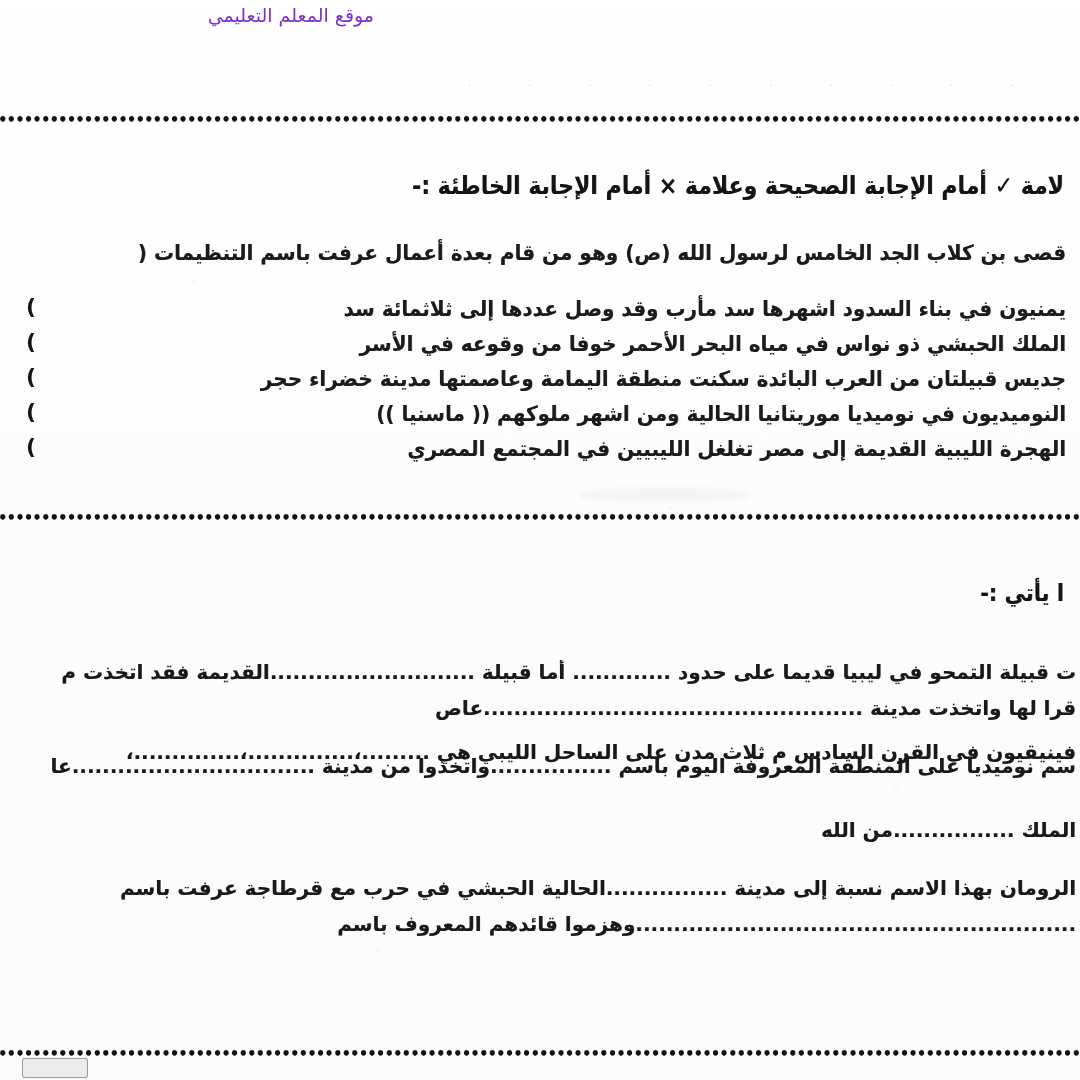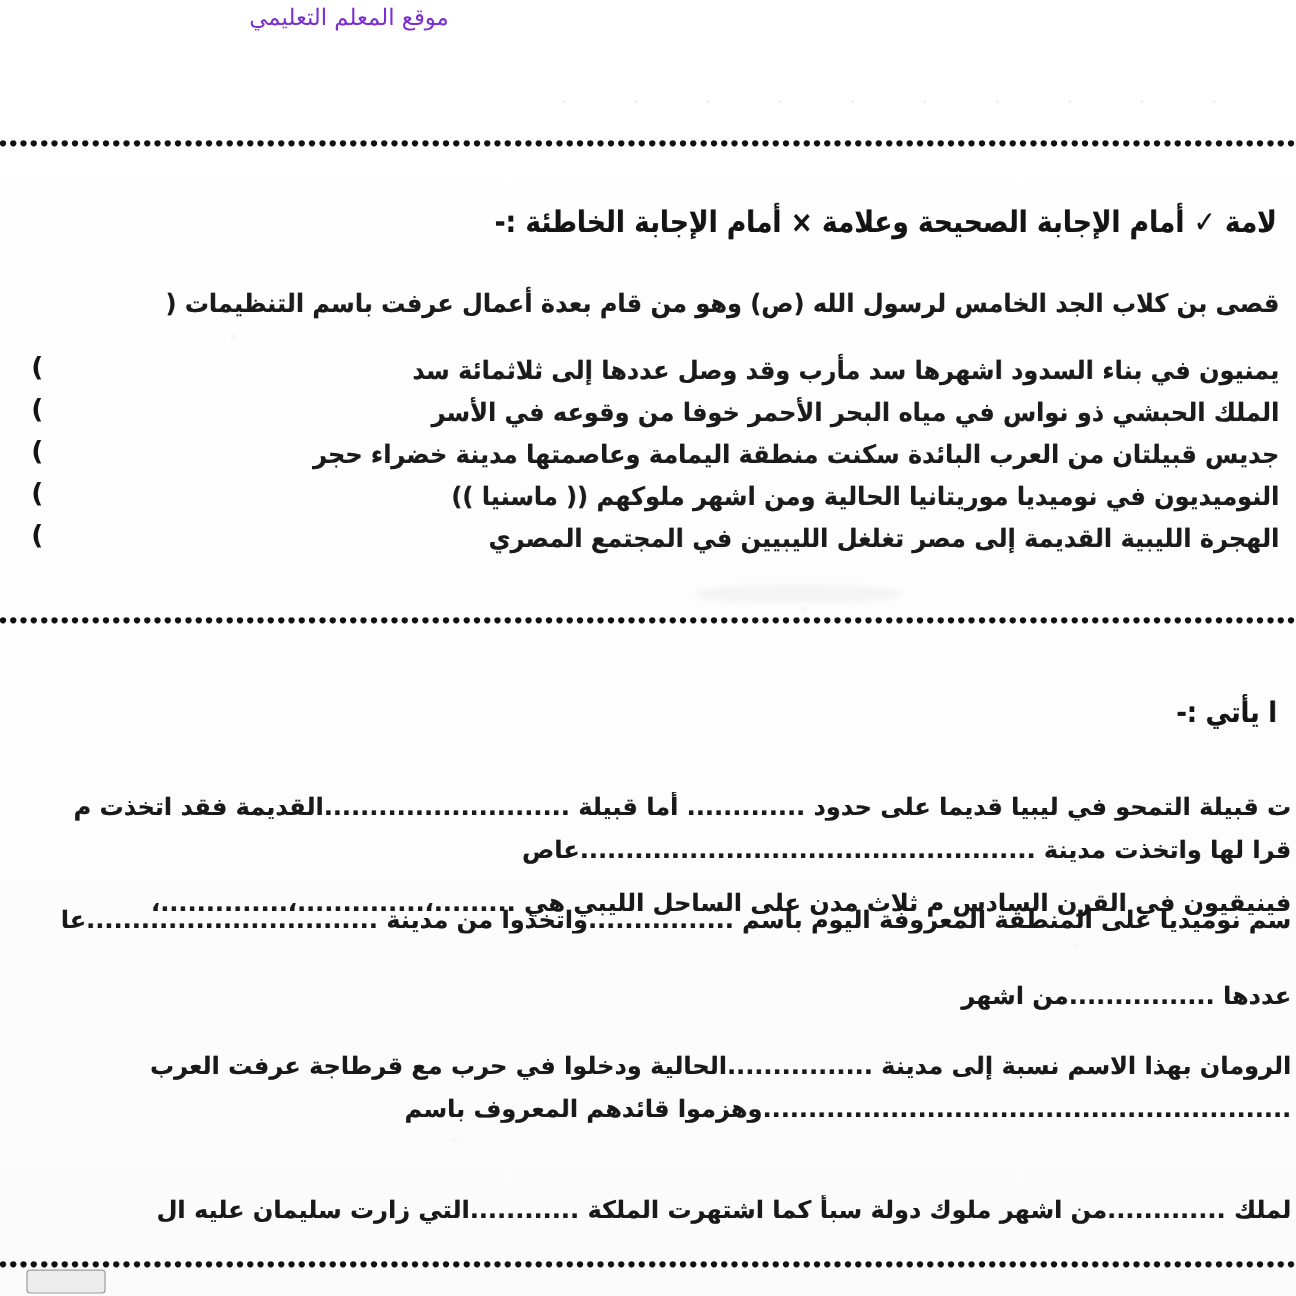--- a/index.html
+++ b/index.html
@@ -170,24 +170,23 @@
   <div class="smudge" style="top:488px;right:330px;width:170px;height:14px;"></div>
 
   <div class="dot-rule" style="top:512px;">••••••••••••••••••••••••••••••••••••••••••••••••••••••••••••••••••••••••••••••••••••••••••••••••••••••••••••••••••••••••••••••••••••••••••••••••••••••••••••••••••••••••••••••••••</div>
 
   <div class="line instr" style="top:580px;right:16px;font-size:21px;">ا يأتي :-</div>
 
   <div class="fill-wrap" style="top:696px;"><span class="line fill" style="position:static;">قرا لها واتخذت مدينة ..................................................عاص</span></div>
   <div class="fill-wrap" style="top:660px;"><span class="line fill" style="position:static;">ت قبيلة التمحو في ليبيا قديما على حدود ............. أما قبيلة ...........................القديمة فقد اتخذت م</span></div>
   <div class="fill-wrap" style="top:740px;"><span class="line fill" style="position:static;">فينيقيون في القرن السادس م  ثلاث مدن على الساحل الليبي هي .........،..............،..............،</span></div>
   <div class="fill-wrap" style="top:754px;"><span class="line fill" style="position:static;">سم نوميديا على المنطقة المعروفة اليوم باسم ................واتخذوا من مدينة ................................عا</span></div>
-  <div class="fill-wrap" style="top:818px;"><span class="line fill" style="position:static;">عددها ................من اشهر</span></div>
-  <div class="fill-wrap" style="top:876px;"><span class="line fill" style="position:static;">الرومان بهذا الاسم نسبة إلى مدينة ................الحالية ودخلوا في حرب مع قرطاجة عرفت العرب</span></div>
+  <div class="fill-wrap" style="top:818px;"><span class="line fill" style="position:static;">الملك ................من الله</span></div>
+  <div class="fill-wrap" style="top:876px;"><span class="line fill" style="position:static;">الرومان بهذا الاسم نسبة إلى مدينة ................الحالية الحبشي في حرب مع قرطاجة عرفت باسم</span></div>
   <div class="fill-wrap" style="top:912px;"><span class="line fill" style="position:static;">..........................................................وهزموا قائدهم المعروف باسم</span></div>
-  <div class="fill-wrap" style="top:996px;"><span class="line fill" style="position:static;">لملك .............من اشهر ملوك دولة سبأ كما اشتهرت الملكة ............التي زارت سليمان عليه ال</span></div>
 
   <div class="dot-rule" style="top:1048px;">••••••••••••••••••••••••••••••••••••••••••••••••••••••••••••••••••••••••••••••••••••••••••••••••••••••••••••••••••••••••••••••••••••••••••••••••••••••••••••••••••••••••••••••••••</div>
 
   <div class="corner-badge">
     <span>ــــــ</span>
   </div>
 
 </div>
 
 </body></html>

